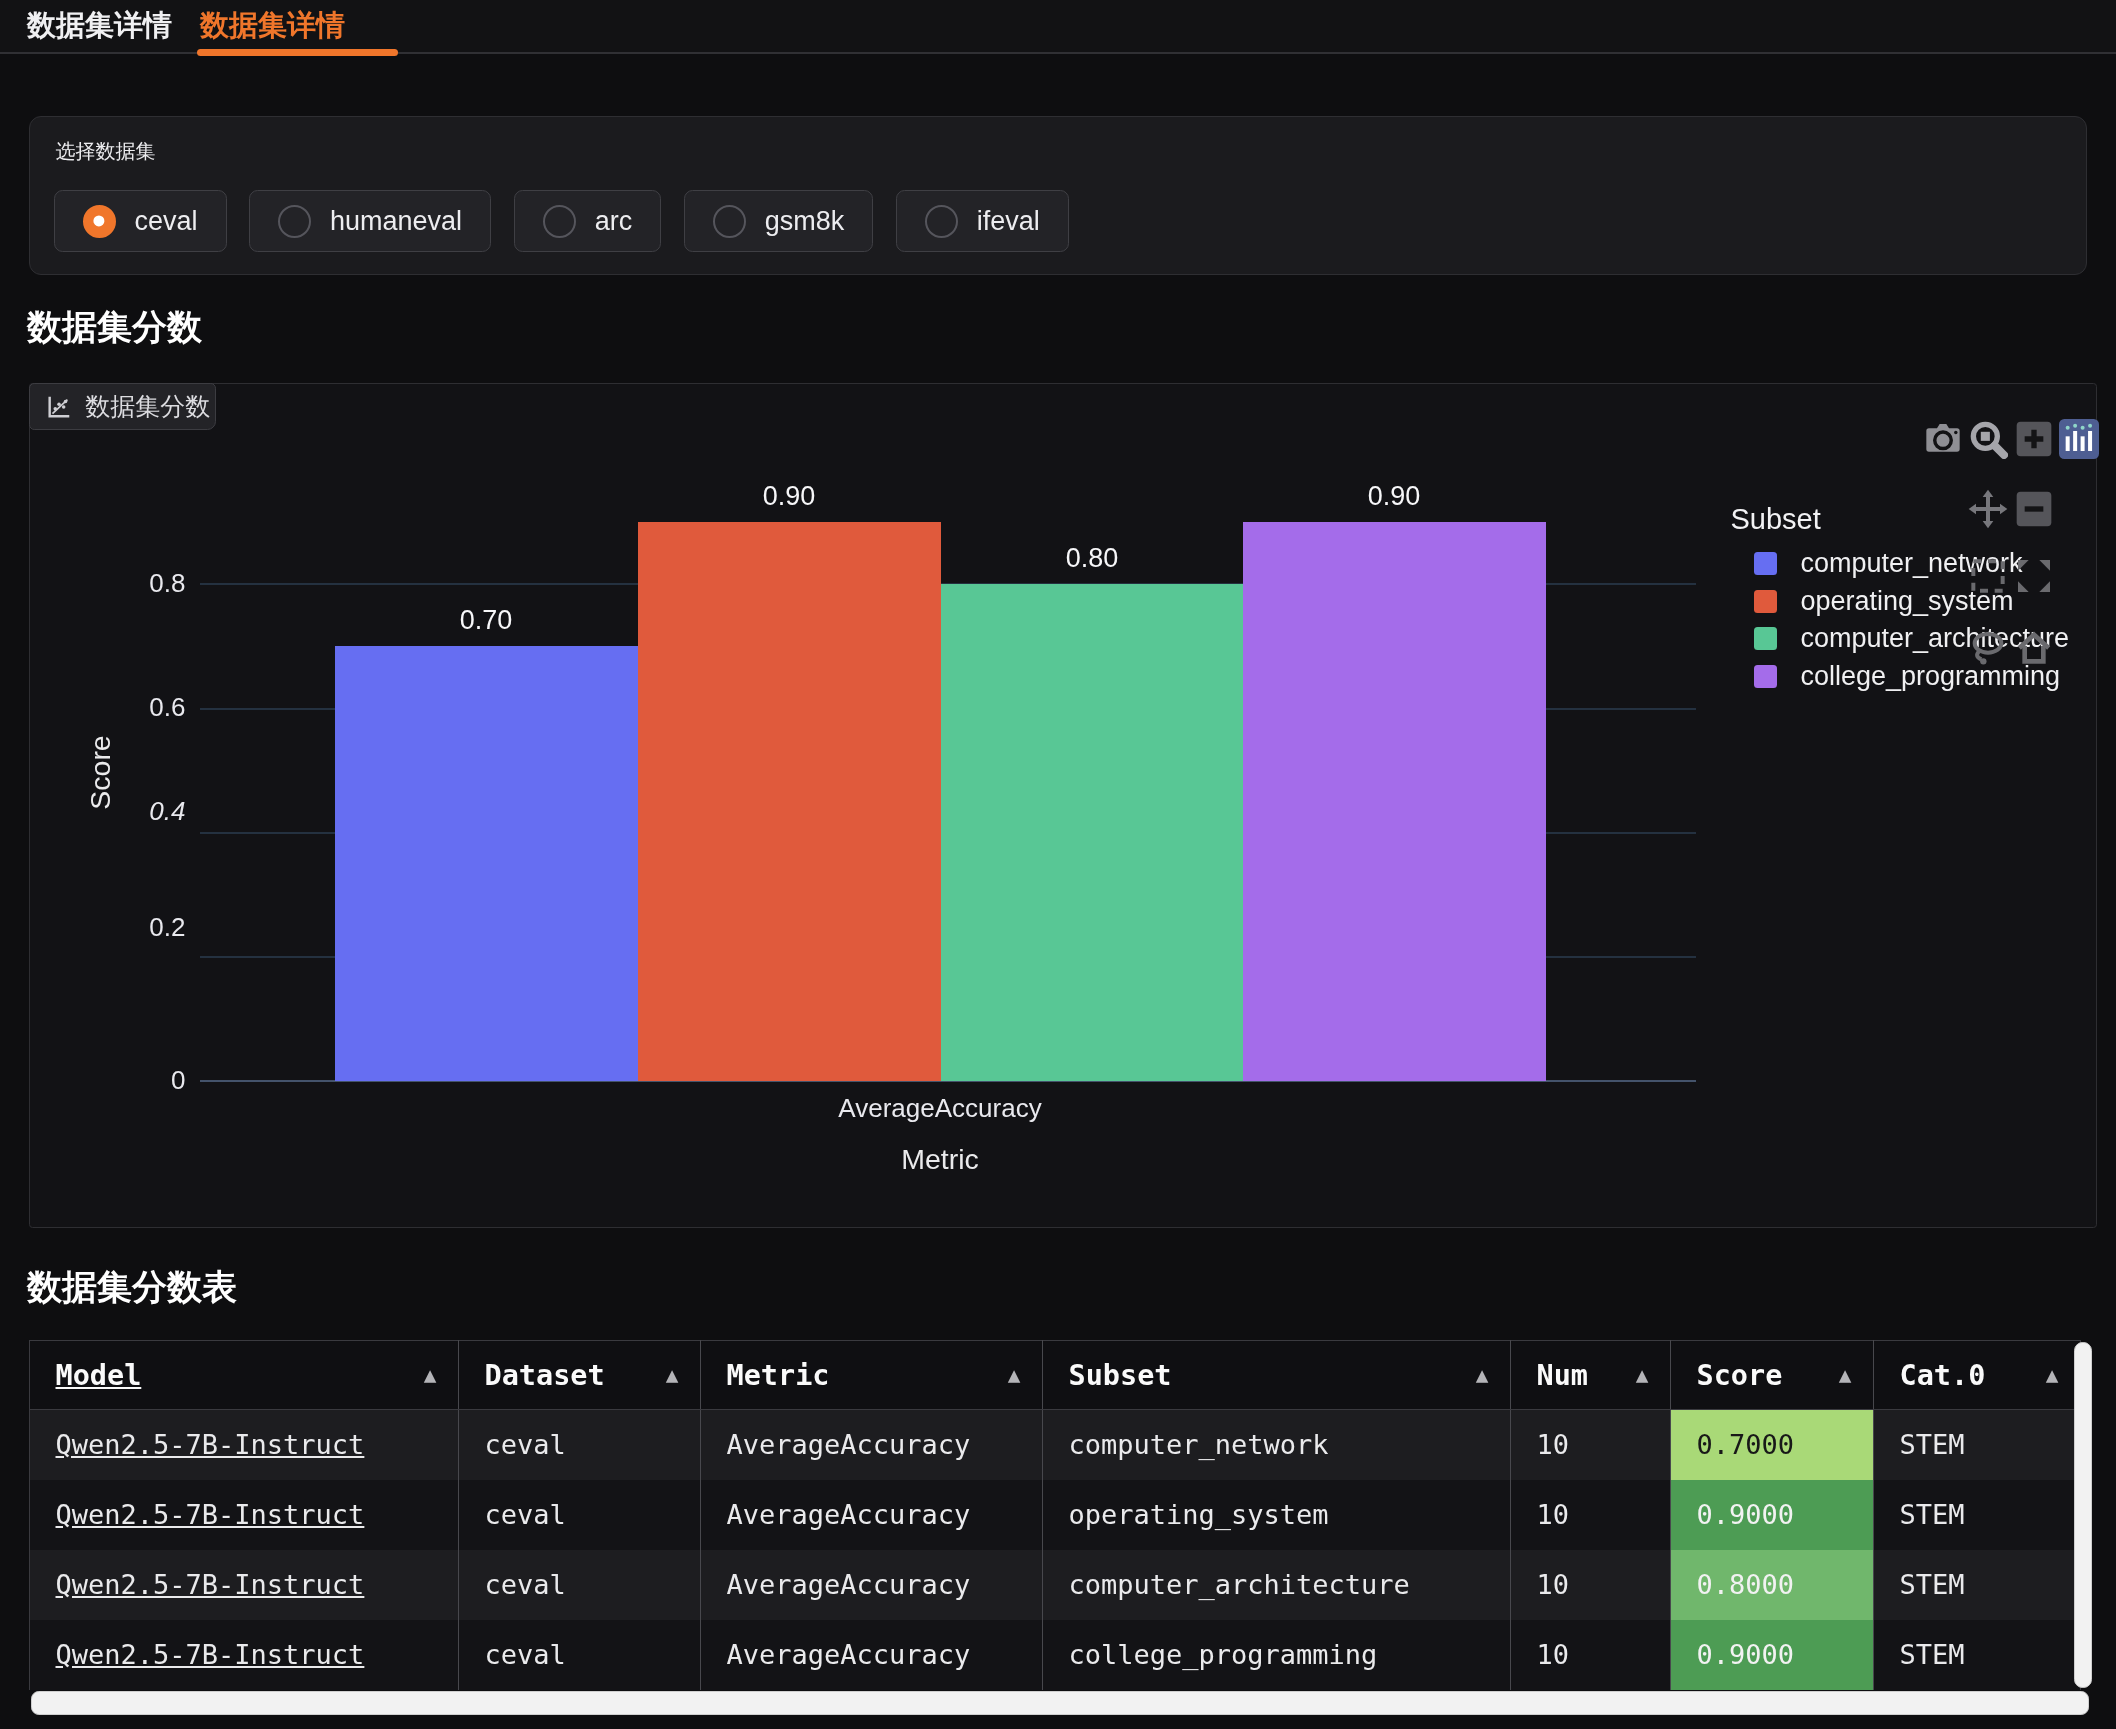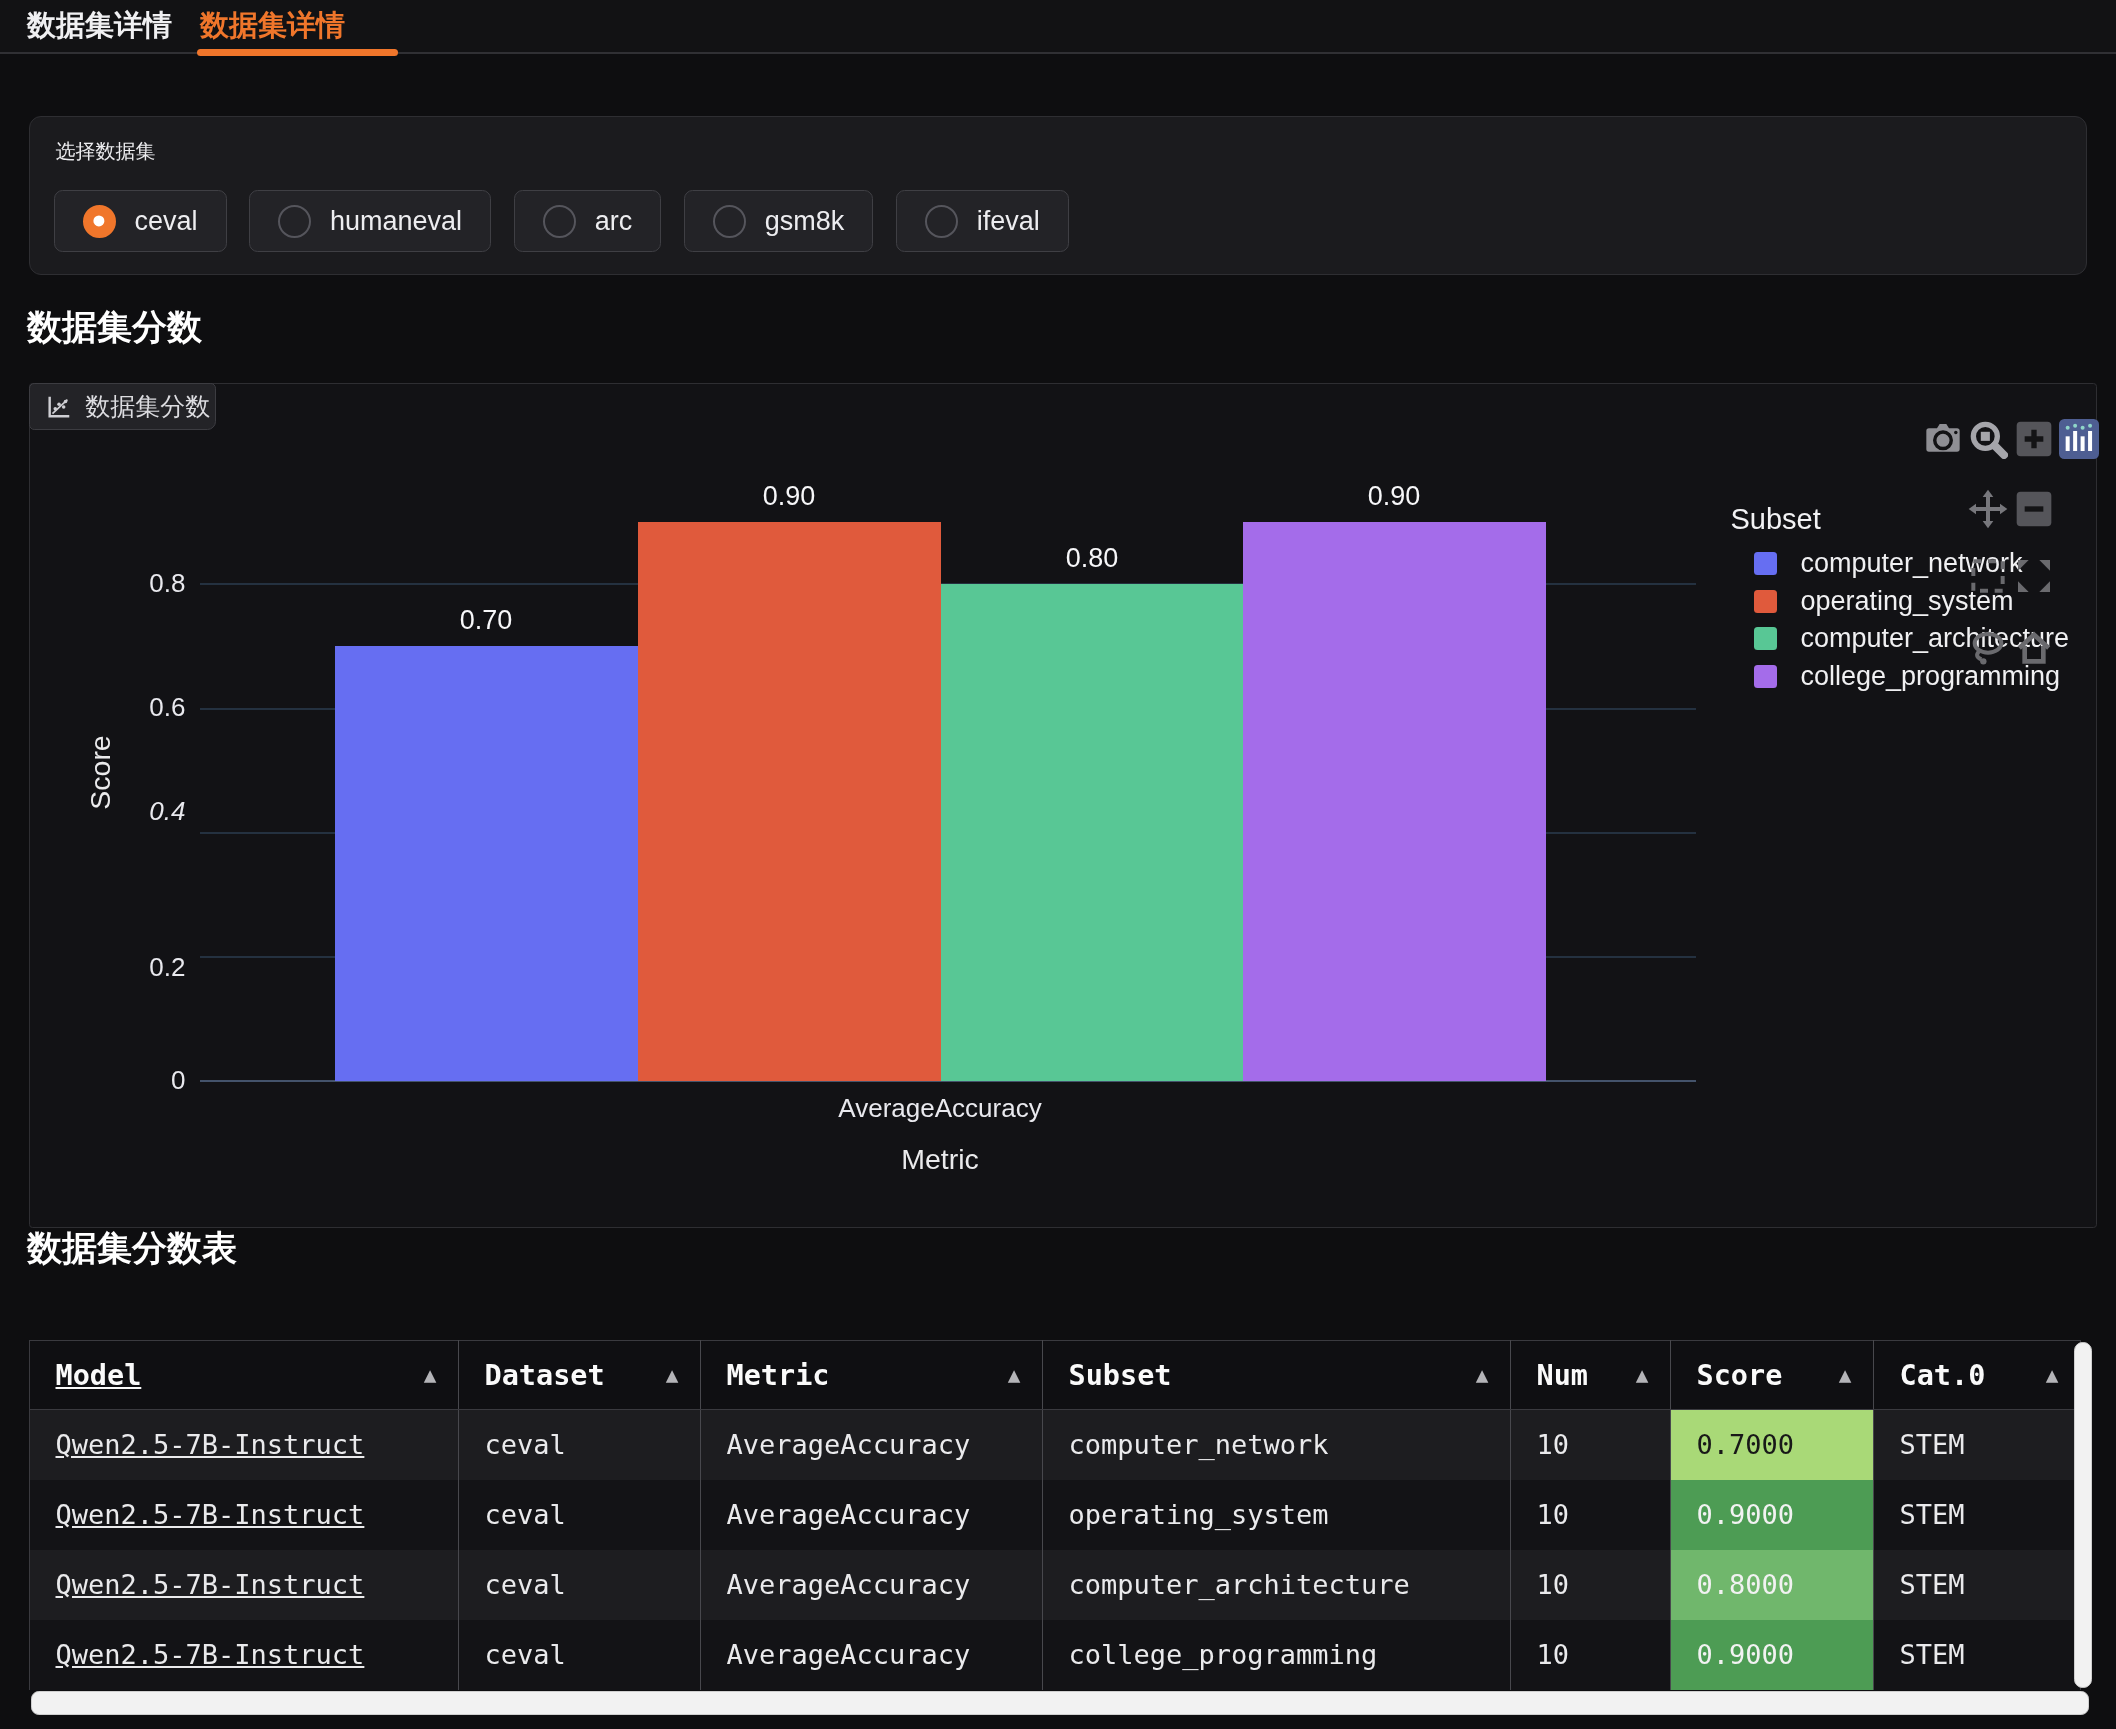--- a/index.html
+++ b/index.html
@@ -24,21 +24,21 @@
   .radio-card { left:28.5px; top:116px; width:2058px; height:159px; background:#1b1b1e; border:0.9px solid #2e2e32; border-radius:12px; }
   .selector-label { left:26px; top:21px; font-size:20px; color:#ececef; }
   .radio-row { left:24px; top:73px; display:flex; gap:22.5px; }
   .radio-pill { height:62px; border:0.9px solid #3f3f44; background:#232327; border-radius:8.6px; display:flex; align-items:center; padding:0 28px; gap:19px; font-size:27px; color:#ededf0; cursor:pointer; }
   .radio-circle { width:33px; height:33px; border-radius:50%; border:2.6px solid #55555c; position:relative; flex:none; }
   .radio-circle.selected { background:#f0762b; border-color:#f0762b; }
   .radio-circle.selected::after { content:''; position:absolute; left:50%; top:50%; transform:translate(-50%,-50%); width:11.2px; height:11.2px; border-radius:50%; background:#ffffff; }
 
   .section-heading { font-size:35px; font-weight:700; color:#ffffff; }
   #heading-chart { left:27px; top:304px; }
-  #heading-table { left:27px; top:1225px; }
+  #heading-table { left:27px; top:1264px; }
 
   
   .chart-card { left:28.5px; top:383px; width:2068px; height:845px; background:#121215; border:0.9px solid #2e2e32; border-radius:3.5px; }
   .plot-tab { left:-0.9px; top:-0.9px; width:187px; height:47px; background:#232327; border:0.9px solid #3c3c41; border-radius:5.2px 5.2px 8.6px 5.2px; display:flex; align-items:center; gap:12px; padding-left:15.6px; font-size:25px; color:#dcdce0; }
   .plot-tab svg { width:28px; height:28px; flex:none; }
 
   .gridline { height:1.7px; background:#243140; }
   .zeroline { height:1.7px; background:#44536b; }
   .ytick { left:0; width:156px; text-align:right; font-size:26px; color:#e9e9ee; }
   .bar { border-radius:0; }
@@ -206,21 +206,21 @@
             <circle cx="11.5" cy="25" r="2.4" fill="#6a6a6e"></circle>
           </svg></div>
         <div class="abs mb-icon" style="left: 1984px; top: 244px; pointer-events: auto;"><svg viewBox="0 0 30 30">
             <path d="M4 15L15 5l11 10" fill="none" stroke="#6a6a6e" stroke-width="3.5"></path>
             <path d="M8 13.5V25h14V13.5" fill="none" stroke="#6a6a6e" stroke-width="3.5"></path>
           </svg></div>
       </div>
   <div class="abs zeroline" style="left: 170px; top: 696px; width: 1496px;"></div>
       <div class="abs ytick" style="top: 681px;">0</div>
       <div class="abs gridline" style="left: 170px; top: 572px; width: 1496px;"></div>
-      <div class="abs ytick" style="top: 568px;">0.2</div>
+      <div class="abs ytick" style="top: 528px;">0.2</div>
       <div class="abs gridline" style="left: 170px; top: 448px; width: 1496px;"></div>
       <div class="abs ytick" style="top: 412px; font-style: italic;">0.4</div>
       <div class="abs gridline" style="left: 170px; top: 324px; width: 1496px;"></div>
       <div class="abs ytick" style="top: 308px;">0.6</div>
       <div class="abs gridline" style="left: 170px; top: 199px; width: 1496px;"></div>
       <div class="abs ytick" style="top: 184px;">0.8</div>
       <div class="abs bar" style="left: 305px; top: 262px; width: 303px; height: 435px; background: rgb(102, 110, 242);"></div>
       <div class="abs bar-label" style="left: 305px; top: 221px; width: 303px;">0.70</div>
       <div class="abs bar" style="left: 608px; top: 138px; width: 303px; height: 559px; background: rgb(224, 90, 60);"></div>
       <div class="abs bar-label" style="left: 608px; top: 97px; width: 303px;">0.90</div>

